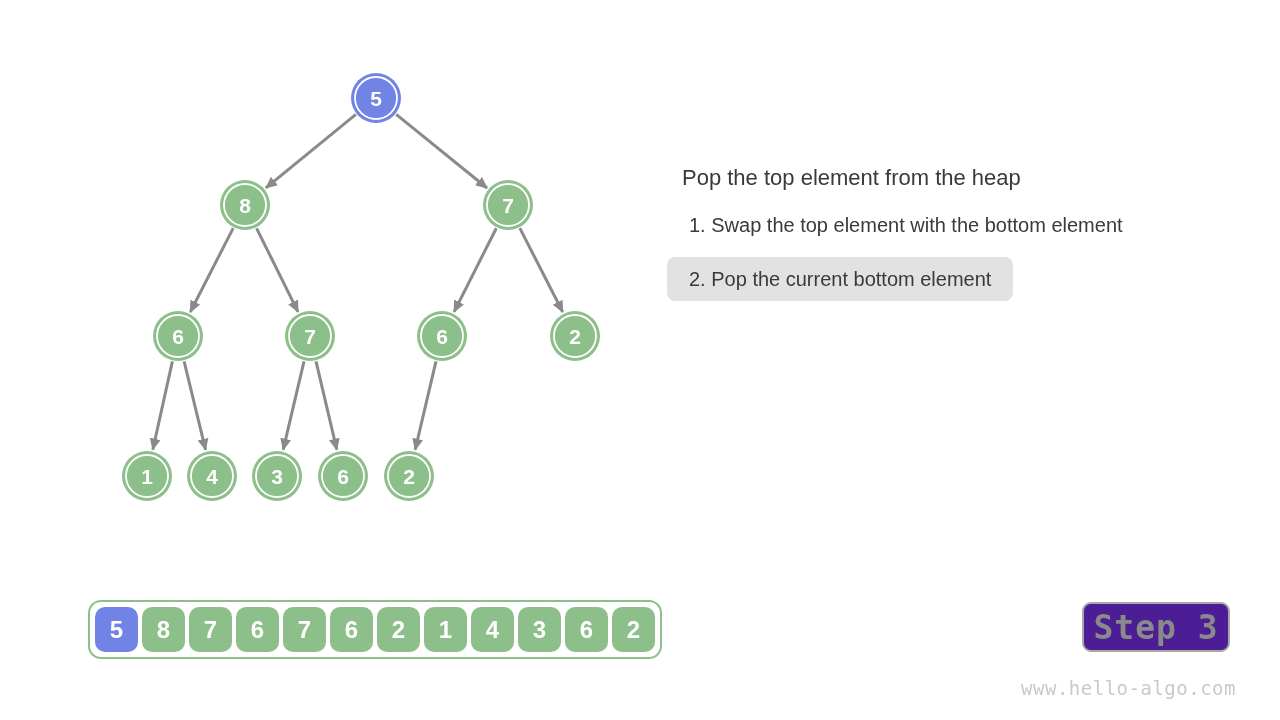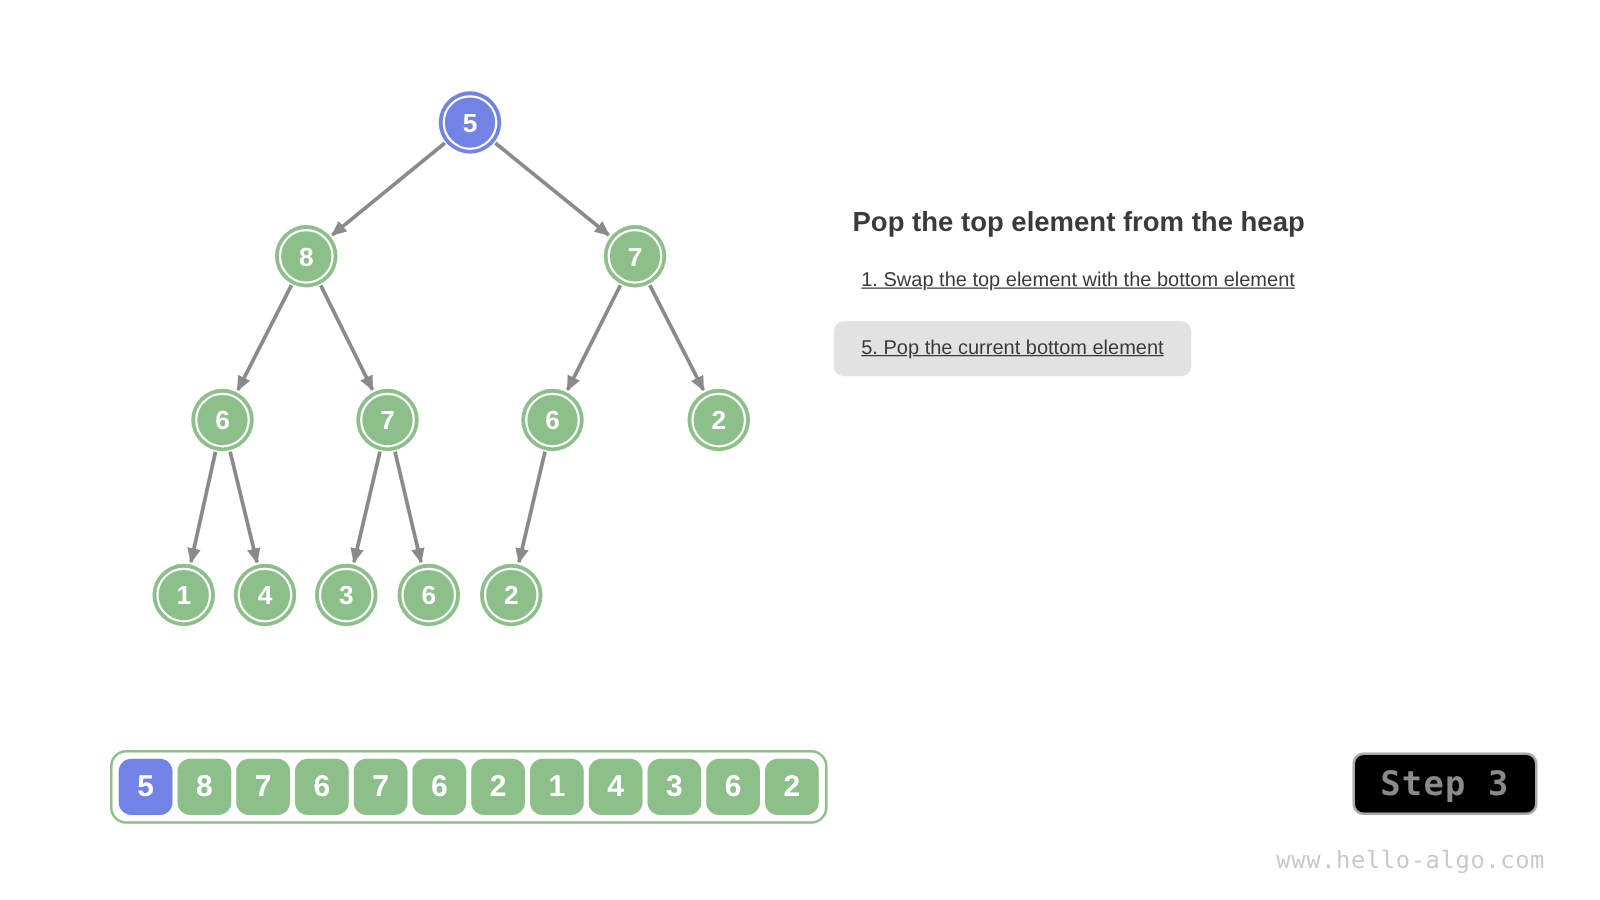--- a/index.html
+++ b/index.html
@@ -19,33 +19,32 @@
     font-family: "Liberation Sans", sans-serif;
     font-weight: bold; font-size: 21px;
     fill: var(--node-text);
     text-anchor: middle;
   }
 
   
   #panel { position: absolute; left: 667px; top: 163px; width: 585px; }
   #panel-title {
     margin-left: 15px;
-    font-size: 22px; font-weight: bold;
+    font-size: 22px; font-weight: normal;
     line-height: 30px;
     color: var(--title-text);
   }
   .step-item {
     margin-top: 10px;
     width: fit-content;
     padding: 8px 22px;
-    font-size: 16px; line-height: 28px;
+    font-size: 20px; line-height: 28px;
     color: var(--body-text);
     border-radius: 8px;
     background: transparent;
-    text-decoration: underline;
   }
   .step-item.highlighted { background: var(--highlight-bg); }
 
   
   #heap-array {
     position: absolute; left: 88px; top: 600px;
     display: inline-flex; gap: 4px;
     padding: 5px;
     border: 2px solid var(--green);
     border-radius: 13px;
@@ -60,24 +59,24 @@
     display: flex; align-items: center; justify-content: center;
   }
   .array-cell.highlighted { background: var(--blue); }
 
   
   #step-indicator {
     position: absolute; left: 1082px; top: 602px;
     width: 148px; height: 50px;
     border: 2px solid var(--step-border);
     border-radius: 9px;
-    background: #000000;
+    background: #4c1d95;
     display: flex; align-items: center; justify-content: center;
     font-family: "DejaVu Sans Mono", monospace;
-    font-weight: bold; font-size: 27px;
+    font-weight: bold; font-size: 33px;
     color: var(--step-text);
     letter-spacing: 1px;
   }
 
   
   #watermark {
     position: absolute; top: 677px; right: 44px;
     font-family: "DejaVu Sans Mono", monospace;
     font-size: 19px;
     color: var(--watermark);
@@ -165,21 +164,21 @@
         <circle cx="409" cy="476" r="25" fill="#8CBF8A"></circle>
         <circle cx="409" cy="476" r="21" fill="none" stroke="#FFFFFF" stroke-width="1.8"></circle>
         <text x="409" y="483.5" class="node-num">2</text>
       </g>
     </svg>
 
   <div id="panel">
     <div id="panel-title">Pop the top element from the heap</div>
     <div id="steps-list">
         <div class="step-item">1. Swap the top element with the bottom element</div>
-        <div class="step-item highlighted">5. Pop the current bottom element</div>
+        <div class="step-item highlighted">2. Pop the current bottom element</div>
       </div>
   </div>
 
   <div id="heap-array">
       <div class="array-cell highlighted">5</div>
       <div class="array-cell">8</div>
       <div class="array-cell">7</div>
       <div class="array-cell">6</div>
       <div class="array-cell">7</div>
       <div class="array-cell">6</div>

